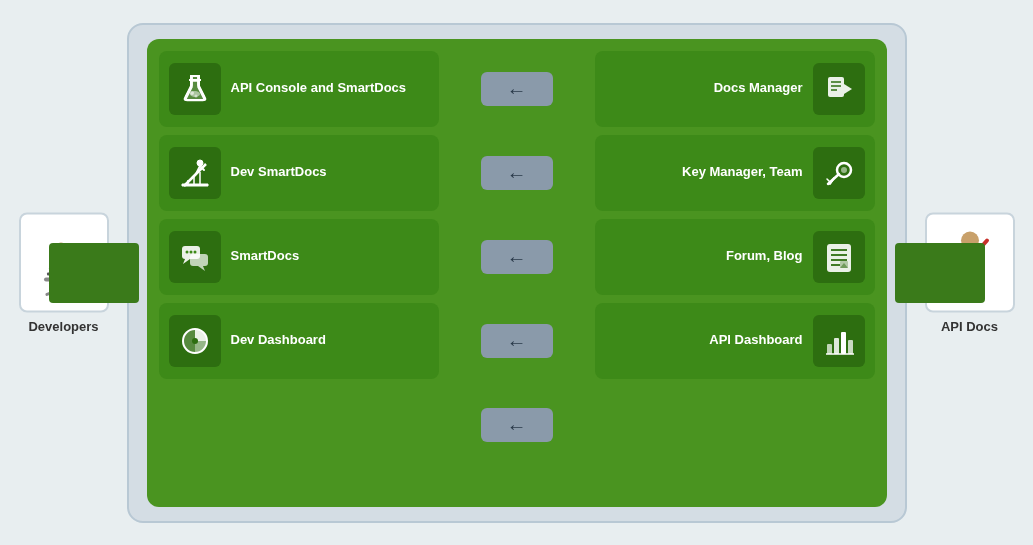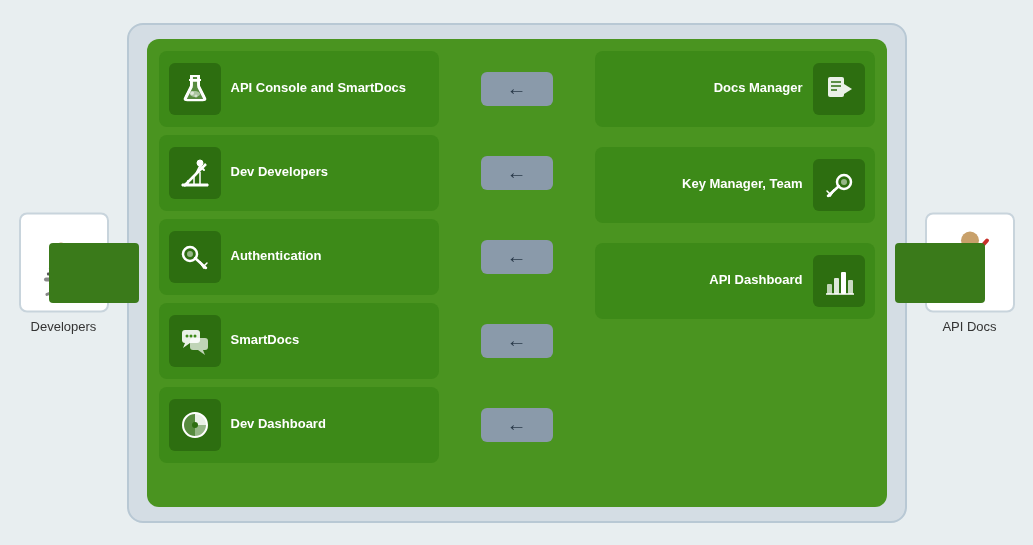--- a/index.html
+++ b/index.html
@@ -78,21 +78,21 @@
       display: flex;
       flex-direction: column;
       gap: 8px;
       width: 280px;
       flex-shrink: 0;
     }
 
     .right-panel {
       display: flex;
       flex-direction: column;
-      gap: 20px;
+      gap: 8px;
       width: 280px;
       flex-shrink: 0;
       align-items: flex-end;
     }
 
     .middle-column {
       display: flex;
       flex-direction: column;
       gap: 8px;
       flex: 1;
@@ -194,21 +194,21 @@
       border-radius: 8px;
       width: 90px;
       height: 100px;
       display: flex;
       align-items: center;
       justify-content: center;
     }
 
     .person-label {
       font-size: 13px;
-      font-weight: normal;
+      font-weight: bold;
       color: #333;
       text-align: center;
     }
 
   </style>
 </head>
 <body>
 
 <div class="diagram-container">
   <div class="outer-box">
@@ -299,38 +299,23 @@
                 <line x1="18" y1="18" x2="14" y2="22" stroke="white" stroke-width="2" stroke-linecap="round"></line>
                 <line x1="22" y1="10" x2="26" y2="14" stroke="white" stroke-width="2" stroke-linecap="round"></line>
                 <path d="M6 30 L28 8" stroke="white" stroke-width="2.5" fill="none"></path>
                 <path d="M4 30 L30 30 L30 28 L4 28 Z" fill="white"></path>
                 <line x1="10" y1="28" x2="10" y2="24" stroke="white" stroke-width="1.5"></line>
                 <line x1="16" y1="28" x2="16" y2="20" stroke="white" stroke-width="1.5"></line>
                 <line x1="22" y1="28" x2="22" y2="16" stroke="white" stroke-width="1.5"></line>
               </g>
             </svg>
           </div>
-          <div class="feature-label">Dev Developers</div>
-        </div>
-
-        <div class="feature-item">
-          <div class="icon-box">
-            <svg viewBox="0 0 34 34">
-              <g>
-                <circle cx="12" cy="14" r="7" fill="none" stroke="white" stroke-width="2.5"></circle>
-                <circle cx="12" cy="14" r="3" fill="white" opacity="0.5"></circle>
-                <line x1="17" y1="18" x2="28" y2="28" stroke="white" stroke-width="2.5" stroke-linecap="round"></line>
-                <line x1="24" y1="25" x2="26" y2="28" stroke="white" stroke-width="2" stroke-linecap="round"></line>
-                <line x1="22" y1="22" x2="24" y2="25" stroke="white" stroke-width="2" stroke-linecap="round"></line>
-                <line x1="26" y1="26" x2="29" y2="23" stroke="white" stroke-width="1.5" stroke-linecap="round"></line>
-              </g>
-            </svg>
-          </div>
-          <div class="feature-label">Authentication</div>
-        </div>
+          <div class="feature-label">Dev SmartDocs</div>
+        </div>
+
 
         <div class="feature-item">
           <div class="icon-box">
             <svg viewBox="0 0 34 34">
               <g>
 
                 <rect x="4" y="6" width="18" height="13" rx="3" fill="white" opacity="0.9"></rect>
                 <polygon points="7,19 5,24 12,19" fill="white" opacity="0.9"></polygon>
                 <rect x="12" y="14" width="18" height="12" rx="3" fill="white" opacity="0.7"></rect>
                 <polygon points="25,26 27,31 20,26" fill="white" opacity="0.7"></polygon>
@@ -412,20 +397,38 @@
                 <line x1="17" y1="18" x2="6" y2="28" stroke="white" stroke-width="2.5" stroke-linecap="round"></line>
                 <line x1="10" y1="25" x2="8" y2="28" stroke="white" stroke-width="2" stroke-linecap="round"></line>
                 <line x1="12" y1="22" x2="10" y2="25" stroke="white" stroke-width="2" stroke-linecap="round"></line>
                 <line x1="8" y1="26" x2="5" y2="23" stroke="white" stroke-width="1.5" stroke-linecap="round"></line>
               </g>
             </svg>
           </div>
           <div class="feature-label">Key Manager, Team</div>
         </div>
 
+        <div class="feature-item right-item">
+          <div class="icon-box">
+            <svg viewBox="0 0 34 34">
+              <g>
+
+                <rect x="5" y="4" width="24" height="28" rx="3" fill="white" opacity="0.9"></rect>
+                <line x1="9" y1="10" x2="25" y2="10" stroke="#2d6e10" stroke-width="1.8"></line>
+                <line x1="9" y1="15" x2="25" y2="15" stroke="#2d6e10" stroke-width="1.8"></line>
+                <line x1="9" y1="20" x2="25" y2="20" stroke="#2d6e10" stroke-width="1.8"></line>
+                <line x1="9" y1="25" x2="18" y2="25" stroke="#2d6e10" stroke-width="1.8"></line>
+
+                <rect x="18" y="21" width="8" height="7" rx="1" fill="#2d6e10" opacity="0.3"></rect>
+                <polygon points="18,28 22,23 26,28" fill="#2d6e10" opacity="0.5"></polygon>
+              </g>
+            </svg>
+          </div>
+          <div class="feature-label">Forum,  Blog</div>
+        </div>
 
         <div class="feature-item right-item">
           <div class="icon-box">
             <svg viewBox="0 0 34 34">
               <g fill="white">
 
                 <rect x="5" y="20" width="5" height="10" rx="1" fill="white" opacity="0.7"></rect>
                 <rect x="12" y="14" width="5" height="16" rx="1" fill="white" opacity="0.85"></rect>
                 <rect x="19" y="8" width="5" height="22" rx="1" fill="white" opacity="1"></rect>
                 <rect x="26" y="16" width="5" height="14" rx="1" fill="white" opacity="0.75"></rect>

